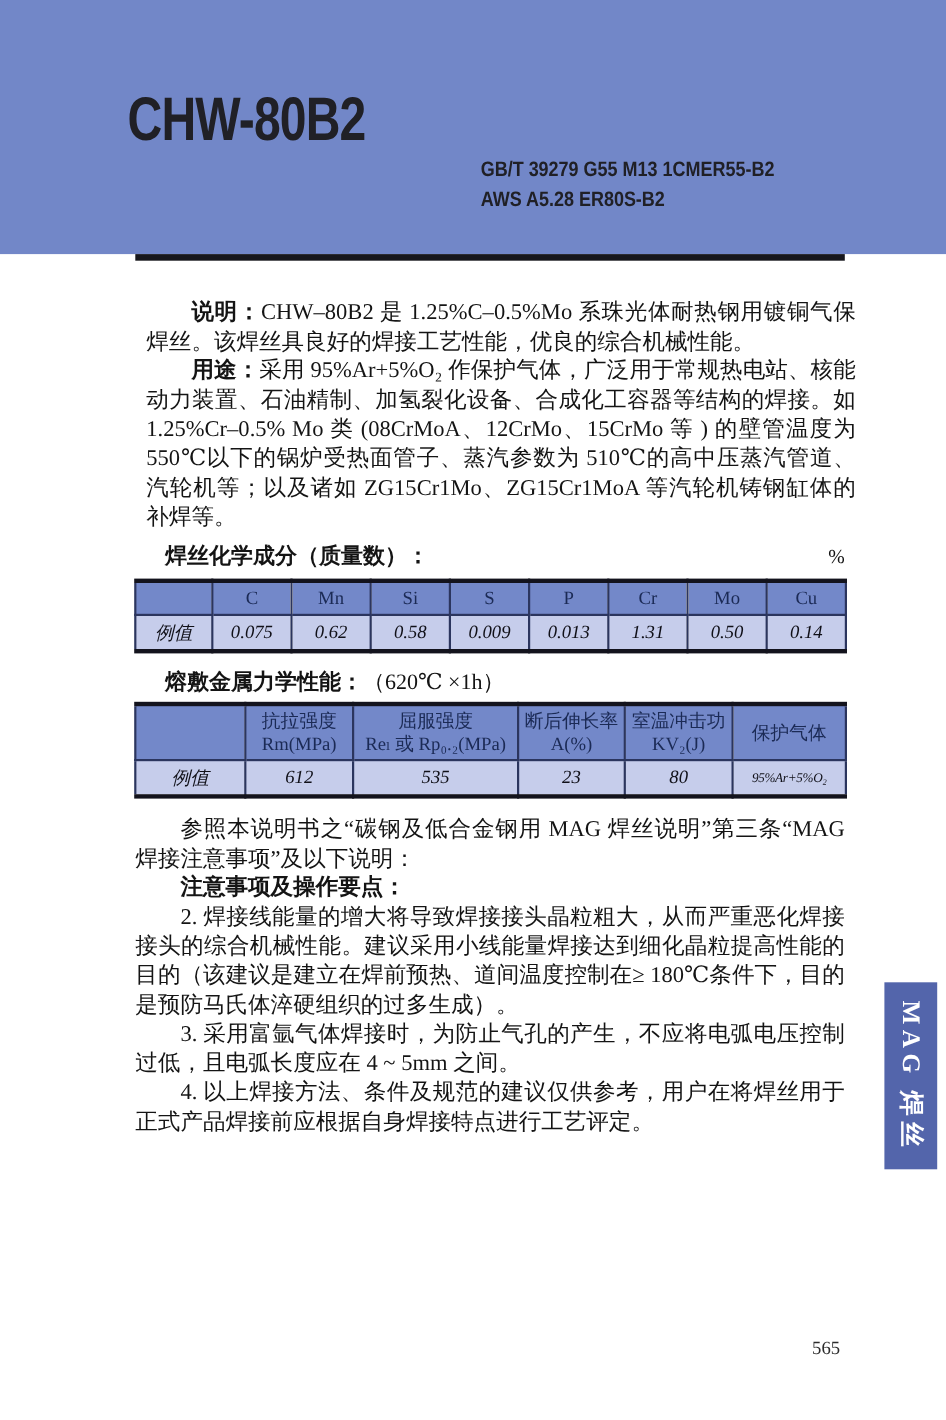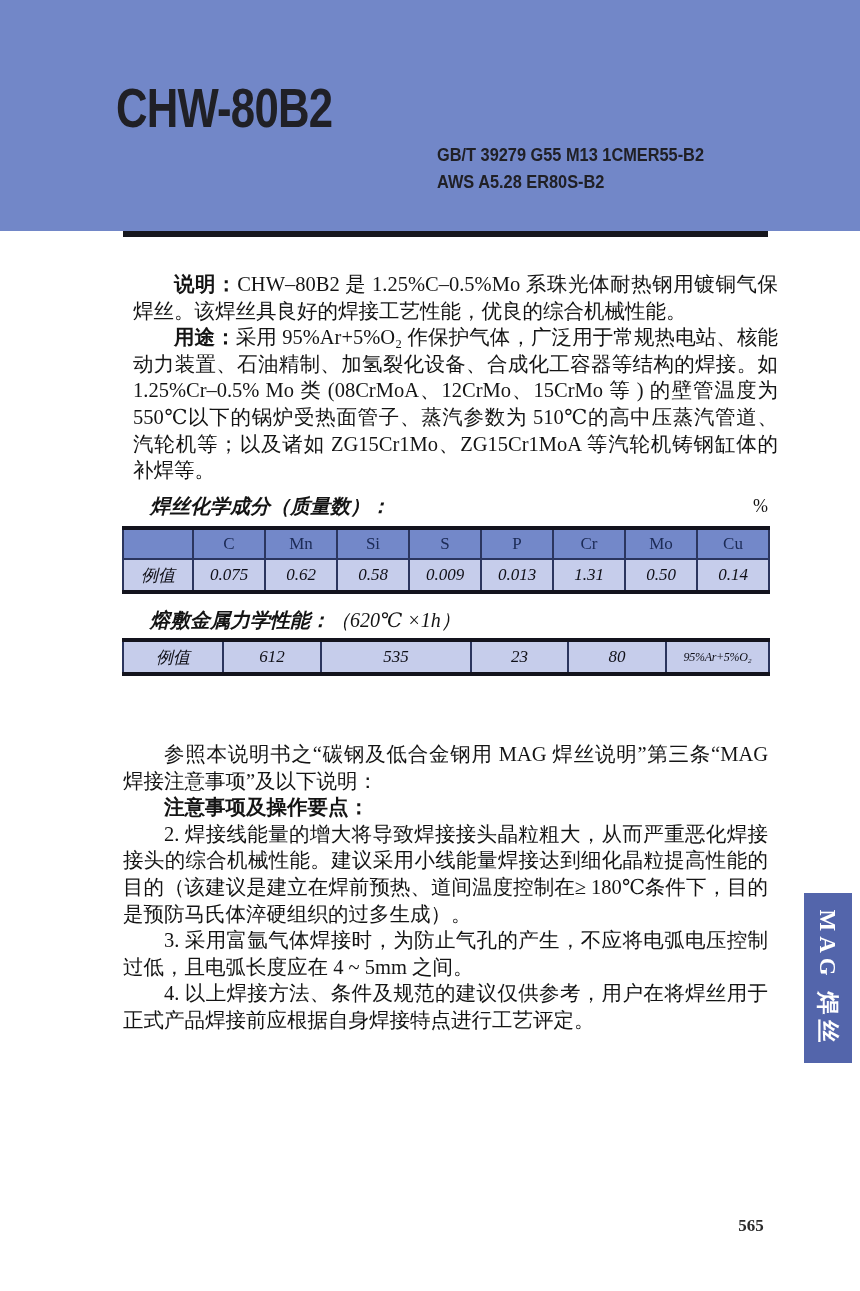--- a/index.html
+++ b/index.html
@@ -22,21 +22,21 @@
     font-weight:700;font-size:19px;line-height:27px;color:#202026;
     transform:scaleX(0.86);transform-origin:left top;white-space:nowrap;
   }
   .rule{position:absolute;left:123px;top:231px;width:645px;height:6px;background:#17171d;}
   
   .content{position:absolute;left:133px;top:271px;width:645px;}
   .content p{margin:0;font-size:20.5px;line-height:26.6px;text-align:justify;text-indent:2em;}
   .ht{font-family:"Liberation Sans","DejaVu Sans",sans-serif;font-weight:700;}
   
   .sec-title{position:absolute;left:123px;width:645px;font-size:20px;line-height:24px;}
-  .sec-title .pad{padding-left:27px;display:inline-block;font-style:italic;}
+  .sec-title .pad{padding-left:27px;display:inline-block;}
   .unit{float:right;font-size:18px;}
   
   table.tbl{
     position:absolute;left:122px;width:646px;border-collapse:collapse;table-layout:fixed;
     border-top:4px solid #13131d;border-bottom:4px solid #13131d;
     border-left:2px solid #2b355e;border-right:2px solid #2b355e;
     font-size:17px;
   }
   table.tbl td{
     border:2px solid #2b355e;text-align:center;vertical-align:middle;
@@ -60,21 +60,21 @@
   .side-tab{
     position:absolute;left:804px;top:893px;width:48px;height:170px;background:#5365ab;
     display:flex;align-items:center;justify-content:center;
   }
   .side-tab .vtxt{
     transform:rotate(90deg);white-space:nowrap;color:#ffffff;
     font-weight:700;font-size:23px;letter-spacing:5px;
     font-family:"Liberation Serif","DejaVu Serif",serif;
   }
   
-  .page-num{position:absolute;left:731px;top:1216px;width:40px;text-align:center;font-size:17px;color:#2c2c2c;font-weight:bold;}
+  .page-num{position:absolute;left:731px;top:1216px;width:40px;text-align:center;font-size:17px;color:#2c2c2c;}
 </style>
 </head>
 <body>
 
 <div class="band"></div>
 <div class="product-title">CHW-80B2</div>
 <div class="specs">
   <span style="display:block">GB/T 39279 G55 M13 1CMER55-B2</span>
   <span style="display:block">AWS A5.28 ER80S-B2</span>
 </div>
@@ -135,20 +135,43 @@
 <table class="tbl mech">
   <colgroup>
     <col style="width:100px">
       <col style="width:98px">
       <col style="width:150px">
     <col style="width:97px">
       <col style="width:98px">
       <col style="width:103px">
   </colgroup>
   <tbody>
+      <tr class="hd">
+    <td></td>
+    <td>
+      <span class="h2">抗拉强度</span>
+      <span class="h2">Rm(MPa)</span>
+    </td>
+    <td>
+      <span class="h2">屈服强度</span>
+      <span class="h2">Reₗ 或 Rp₀.₂(MPa)</span>
+    </td>
+    <td>
+      <span class="h2">断后伸长率</span>
+      <span class="h2">A(%)</span>
+    </td>
+    <td>
+      <span class="h2">室温冲击功</span>
+      <span class="h2">KV₂(J)</span>
+    </td>
+    <td>
+      <span class="h2">保护气体</span>
+
+    </td>
+  </tr>
   <tr class="dt">
     <td>例值</td>
     <td>612</td>
     <td>535</td>
     <td>23</td>
     <td>80</td>
     <td class="gas-val">95%Ar+5%O₂</td>
   </tr>
 </tbody>
   </table>

